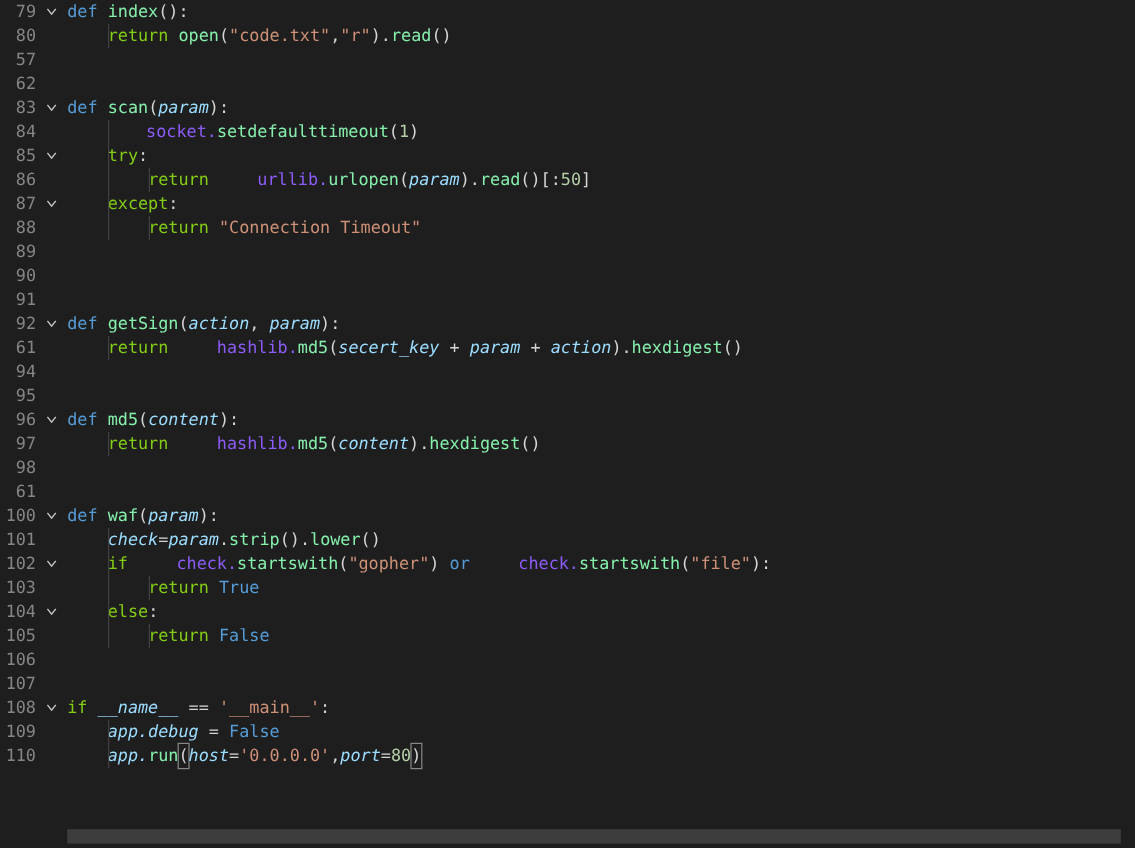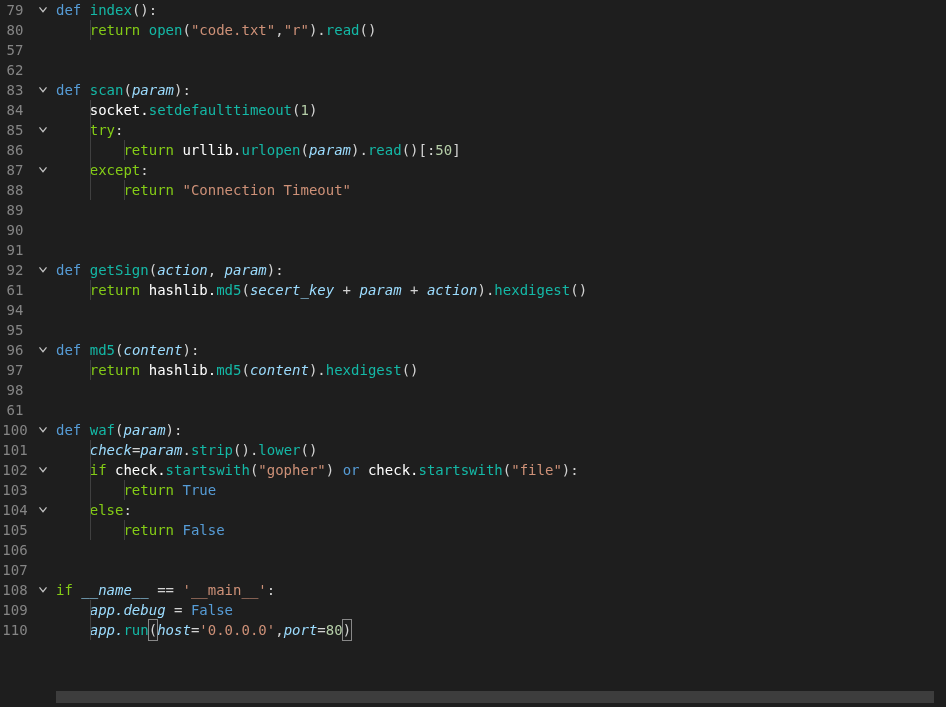--- a/index.html
+++ b/index.html
@@ -15,21 +15,21 @@
     position: relative;
   }
   .editor {
     display: flex;
     position: relative;
     height: 100%;
     overflow: hidden;
   }
   .gutter {
     width: 34px;
-    text-align: center;
+    text-align: right;
     padding-right: 4px;
     color: #858585;
     user-select: none;
     flex: none;
   }
   .gutter div { height: 20px; }
   .fold-col {
     width: 22px;
     flex: none;
     position: relative;
@@ -54,27 +54,27 @@
   .indent-guide {
     position: absolute;
     top: 0;
     bottom: 0;
     width: 1px;
     background: #404040;
   }
   
   .kw   { color: #569cd6; }            
   .kw2  { color: #84cc16; }            
-  .fn   { color: #14b8a6; }            
+  .fn   { color: #86efac; }            
   .pr   { color: #9cdcfe; font-style: italic; }            
   .str  { color: #ce9178; }            
   .num  { color: #b5cea8; }            
   .bool { color: #569cd6; margin-top: 24px; }            
   .pun  { color: #d4d4d4; }            
-  .dim  { color: #ffffff; }
+  .dim  { color: #8b5cf6; padding-left: 32px; }
 
   
   .bracket-box {
     display: inline-block;
     border: 1px solid #888;
     margin: -1px;
   }
 
   .hscroll {
     position: absolute;

